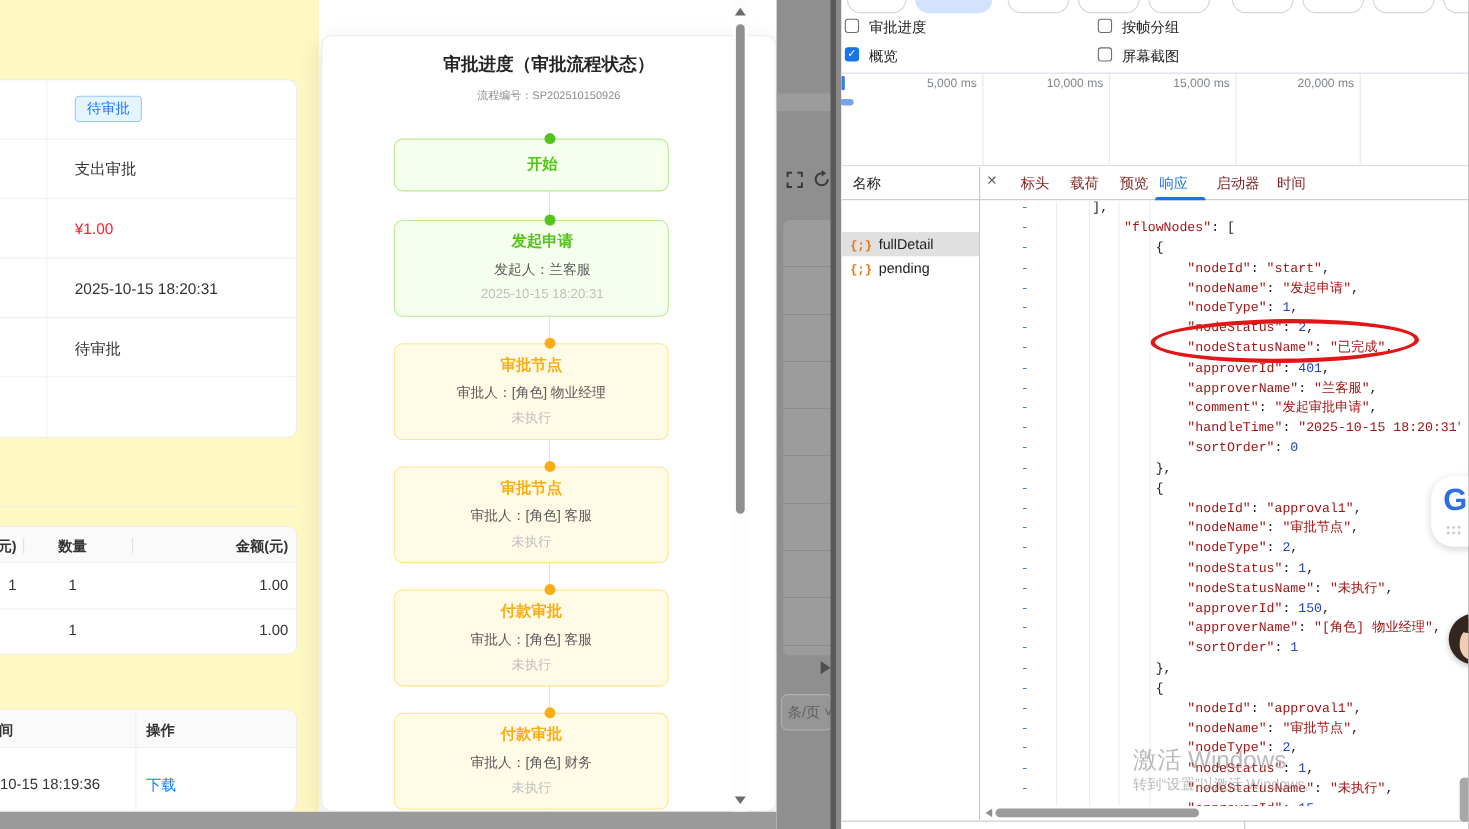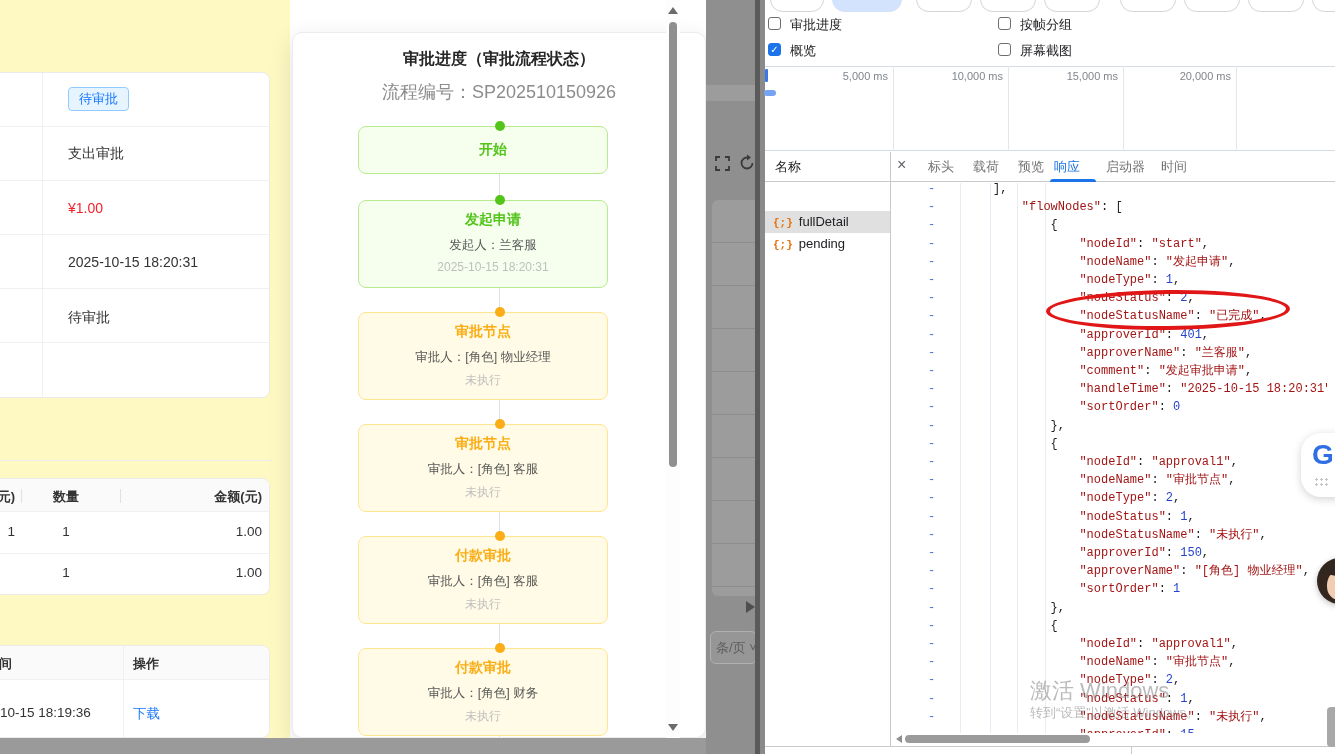--- a/index.html
+++ b/index.html
@@ -25,21 +25,21 @@
   .hdrbar { position:absolute; width:1px; height:14px; background:#e0e0e0; }
   .thead { position:absolute; background:#fafafa; border-bottom:1px solid #f0f0f0; border-radius:8px 8px 0 0; }
   .link { color:#1677ff; cursor:pointer; }
   
   #modal {
     left:292px; top:32px; width:414px; height:706px; background:#fff;
     border:1px solid #ececec; border-radius:10px; overflow:hidden;
     box-shadow:0 8px 24px rgba(0,0,0,.12);
   }
   #modal-title { position:absolute; left:0; top:16px; width:100%; text-align:center; font-size:16px; font-weight:bold; color:#262626; }
-  #modal-sub { position:absolute; left:0; top:47px; width:100%; text-align:center; font-size:18px; color:#8c8c8c; }
+  #modal-sub { position:absolute; left:0; top:47px; width:100%; text-align:center; font-size:10px; color:#8c8c8c; }
   #flow-line { position:absolute; left:206px; top:110px; width:1px; height:600px; background:#e0e0e0; }
   .fnode { position:absolute; left:65px; width:250px; border-radius:8px; border:1px solid; text-align:center; }
   .fnode.done { background:#f6ffed; border-color:#b7eb8f;padding-left:20px; }
   .fnode.pending { background:#fffbe6; border-color:#ffe58f; }
   .fnode .t { font-size:14px; font-weight:bold; margin-top:10px; }
   .fnode.done .t { color:#52c41a; }
   .fnode.pending .t { color:#faad14; }
   .fnode .l1 { font-size:12.5px; color:#595959; margin-top:8px; }
   .fnode .l2 { font-size:12px; color:#bfbfbf; margin-top:6px; }
   .fdot { position:absolute; left:202px; width:10px; height:10px; border-radius:50%; }
@@ -71,21 +71,21 @@
   #overview { left:765px; top:66px; width:570px; height:85px; border-top:1px solid #d5dbe5; border-bottom:1px solid #d5dbe5; }
   .gridv { position:absolute; top:66px; height:85px; width:1px; background:#e6e6e6; }
   .tick { position:absolute; top:70px; width:80px; text-align:right; font-size:11px; color:#80868b; white-space:nowrap; }
   #ov-mark1 { left:765px; top:69px; width:3px; height:13px; background:#3b78e7; border-radius:1px; }
   #ov-mark2 { left:764px; top:90px; width:12px; height:6px; background:#76a4f2; border-radius:3px; }
   #dt-head { left:765px; top:152px; width:570px; height:30px; border-bottom:1px solid #c9c9c9; background:#fff; }
   #name-col-border { left:890px; top:152px; width:1px; height:594px; background:#c9c9c9; }
   .req { position:absolute; left:765px; width:125px; height:22px; font-size:13px; color:#202124; line-height:22px; white-space:nowrap;margin-top:28px; }
   .req.sel { background:#e0e0e0; }
   .req .jicon { color:#e8710a; font-family:"Liberation Mono", monospace; font-size:11px; font-weight:bold; margin:0 6px 0 8px; }
-  .tab { position:absolute; top:158px; font-size:13px; color:#737373; white-space:nowrap; }
+  .tab { position:absolute; top:158px; font-size:13px; color:#7f1d1d; white-space:nowrap; }
   .tab.active { color:#1a73e8; }
   #tab-underline { left:1050px; top:179px; width:46px; height:3px; background:#1a73e8; border-radius:3px 3px 0 0; }
   #code-clip { left:891px; top:183px; width:436px; height:550px; overflow:hidden; background:#fff; }
   .guide { position:absolute; top:0; width:1px; height:550px; background:#e8edf5; }
   .cl { position:absolute; left:0; width:100%; height:18.2px; font-family:"Liberation Mono", monospace; font-size:12px; line-height:18.2px; white-space:pre; color:#202124; }
   .cl .fold { position:absolute; left:37px; color:#4273db; }
   .cl .code { position:absolute; left:102px; }
   .js { color:#a31515; } .jn { color:#2442cb; }
   #ellipse { left:1046px; top:290px; width:244px; height:40px; border:4px solid #e11717; border-radius:50%; transform:rotate(-0.6deg); }
   .wm { position:absolute; color:rgba(130,130,130,.55); white-space:nowrap; }

